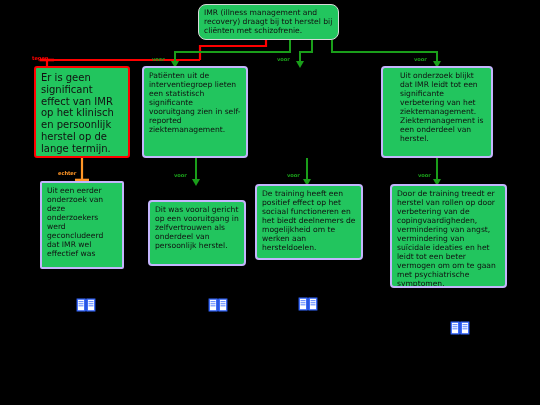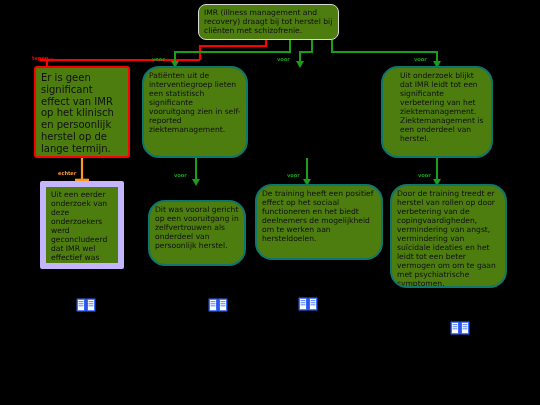--- a/index.html
+++ b/index.html
@@ -6,34 +6,34 @@
   body{
     width:540px;height:405px;position:relative;overflow:hidden;
     font-family:"DejaVu Sans","Liberation Sans",sans-serif;
     background:#000;
   }
   #canvas{position:absolute;left:0;top:0;width:540px;height:405px;}
   svg.wires{position:absolute;left:0;top:0;width:540px;height:405px;pointer-events:none;}
 
   .node{
     position:absolute;
-    background:#4d7c0f;
+    background:#22c55e;
     border-radius:6px;
     box-sizing:border-box;
     color:#111;
     line-height:1.18;
     overflow:hidden;
     z-index:5;
   }
   .node .txt{display:block;padding:4px 5px;}
 
   .node.root{border:1px solid #d8d8d8;border-radius:8px;font-size:7.6px;}
   .node.con{border:2px solid #ff0000;border-radius:3px;font-size:10px;}
-  .node.pro{border:2px solid #0f766e;border-radius:17px;font-size:7.6px;}
-  .node.caveat{border:6px solid #c4b5fd;border-radius:2px;font-size:7.6px;}
+  .node.pro{border:2px solid #c4b5fd;border-radius:4px;font-size:7.6px;}
+  .node.caveat{border:2px solid #c4b5fd;border-radius:2px;font-size:7.6px;}
 
   .edge-label{
     position:absolute;
     font-size:5.2px;
     font-weight:bold;
     letter-spacing:-0.1px;
     z-index:6;
     white-space:nowrap;
   }
   .lbl-con{color:#ff0000;}
@@ -105,21 +105,21 @@
   <div class="node caveat" style="left:40px;top:181px;width:84px;height:88px;">
     <span class="txt">Uit een eerder onderzoek van deze onderzoekers werd geconcludeerd dat IMR wel effectief was</span>
   </div>
 
   <div class="edge-label lbl-pro" style="left:174px;top:172px;">voor</div>
   <div class="node pro" style="left:148px;top:200px;width:98px;height:66px;">
     <span class="txt">Dit was vooral gericht op een vooruitgang in zelfvertrouwen als onderdeel van persoonlijk herstel.</span>
   </div>
 
   <div class="edge-label lbl-pro" style="left:287px;top:172px;">voor</div>
-  <div class="node pro" style="left:255px;top:184px;width:128px;height:76px;">
+  <div class="node pro" style="left:255px;top:184px;width:108px;height:76px;">
     <span class="txt">De training heeft een positief effect op het sociaal functioneren en het biedt deelnemers de mogelijkheid om te werken aan hersteldoelen.</span>
   </div>
 
   <div class="edge-label lbl-pro" style="left:418px;top:172px;">voor</div>
   <div class="node pro" style="left:378px;top:184px;width:117px;height:104px;margin-left:12px;">
     <span class="txt">Door de training treedt er herstel van rollen op door verbetering van de copingvaardigheden, vermindering van angst, vermindering van suïcidale ideaties en het leidt tot een beter vermogen om om te gaan met psychiatrische symptomen.</span>
   </div>
 
   <svg class="book" style="left:76px;top:297px;" viewBox="0 0 24 19">
     <path d="M1.5 2.5h9v14h-9z" fill="#fff" stroke="#3366ff" stroke-width="1.6"></path>

